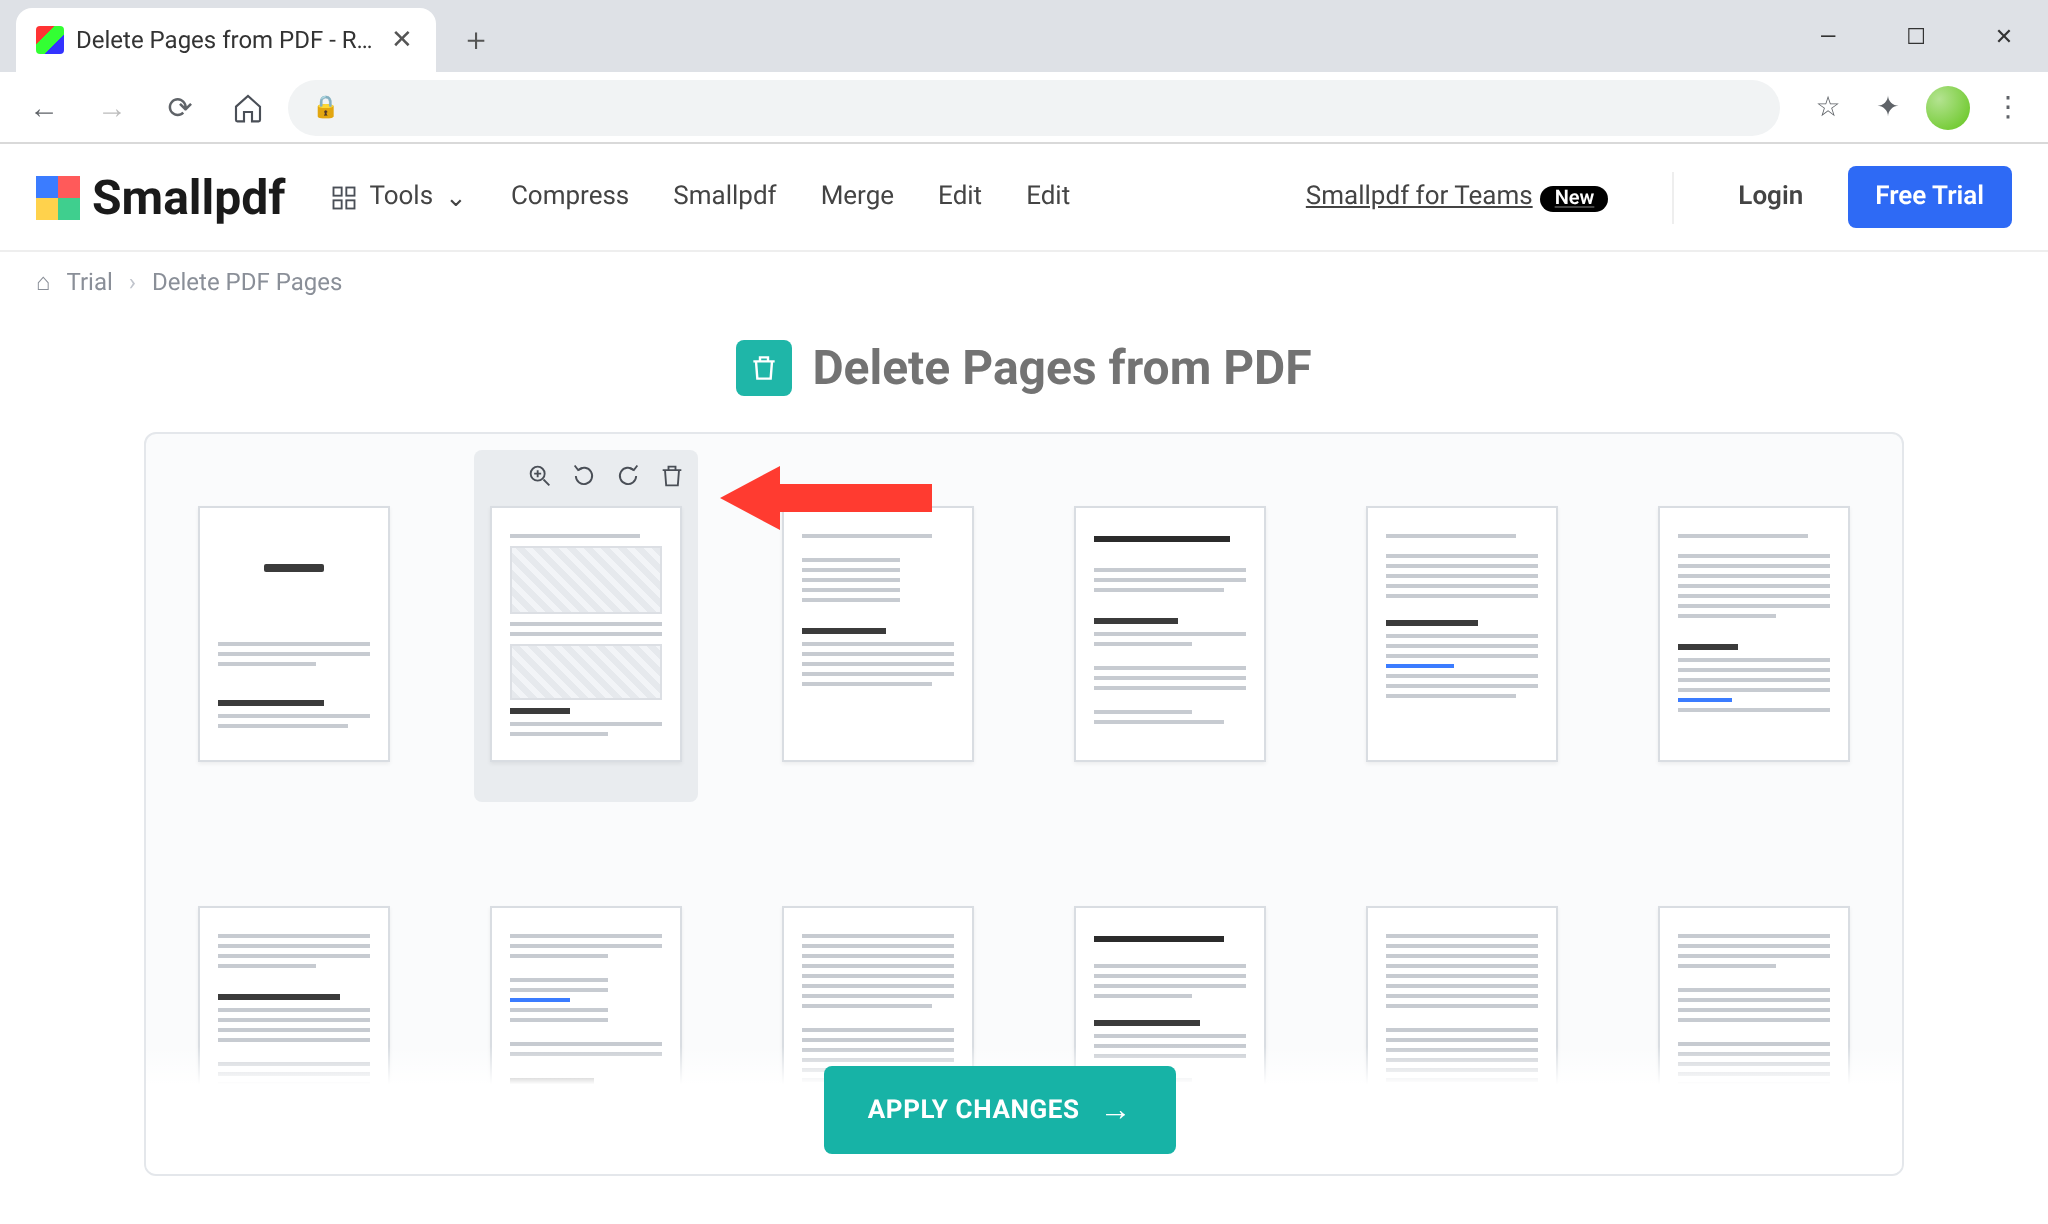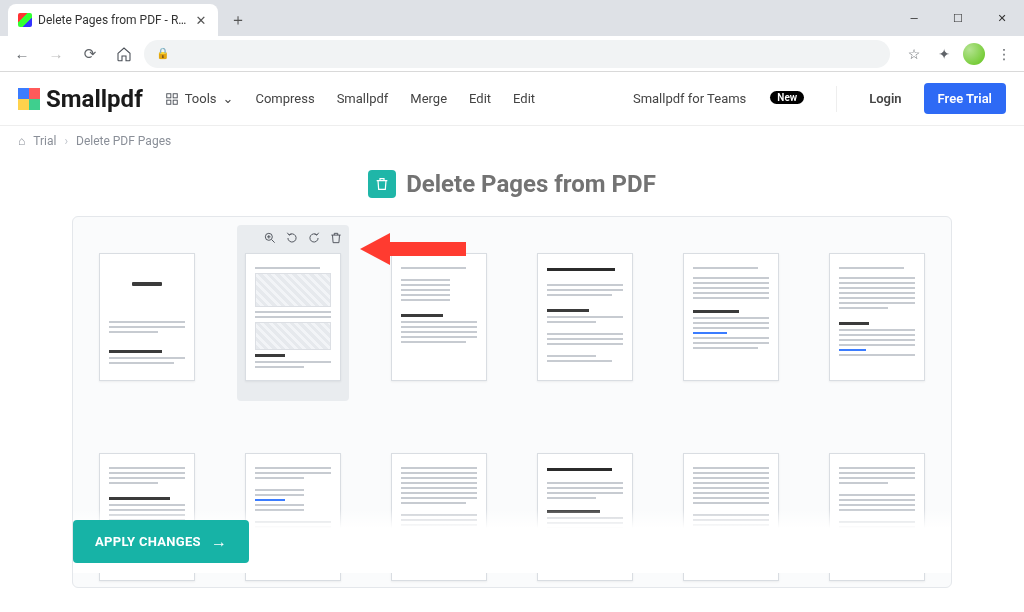--- a/index.html
+++ b/index.html
@@ -28,21 +28,21 @@
   .site-header { height:54px; border-bottom:1px solid #eee; display:flex; align-items:center; padding:0 18px; gap:22px; font-size:13px; }
   .logo { display:flex; align-items:center; gap:6px; font-weight:700; font-size:24px; color:#1a1a1a; }
   .logo-mark { width:22px; height:22px; display:grid; grid-template-columns:1fr 1fr; }
   .logo-mark span:nth-child(1){background:#3b7cff;}
   .logo-mark span:nth-child(2){background:#ff5a5a;}
   .logo-mark span:nth-child(3){background:#ffd24c;}
   .logo-mark span:nth-child(4){background:#3fcf8e;}
   .tools-btn { display:flex; align-items:center; gap:6px; color:#444; }
   .nav-link { color:#444; }
   .spacer { flex:1; }
-  .teams { display:flex; align-items:flex-start; gap:24px; color:#444; }
+  .teams { display:flex; align-items:flex-end; gap:4px; color:#444;text-decoration:underline; }
   .badge-new { background:#000; color:#fff; border-radius:10px; padding:1px 7px; font-size:10px; font-weight:600; }
   .divider-v { width:1px; height:26px; background:#eee; margin:0 10px; }
   .login { color:#444; font-weight:600; }
   .free-trial { background:#2e6af5; color:#fff; padding:8px 14px; border-radius:4px; font-weight:600; }
 
   
   .crumbs { height:30px; display:flex; align-items:center; padding:0 18px; gap:8px; font-size:12px; color:#8a8f98; }
   .crumbs .home-ic { font-size:12px; }
   .crumbs .sep { color:#c0c4cc; }
 
@@ -64,21 +64,21 @@
   .thumb .line { height:2px; background:#c7cbd1; margin:3px 0; }
   .thumb .line.short { width:65%; }
   .thumb .line.med { width:85%; }
   .thumb .img-block { height:34px; background:repeating-linear-gradient(45deg,#e6e9ed,#e6e9ed 3px,#f2f4f7 3px,#f2f4f7 6px); margin:4px 0; border:1px solid #dcdfe4; }
   .thumb .blue { background:#3b7cff; }
   .toolbar { position:absolute; top:6px; right:6px; display:flex; gap:8px; }
   .tb-ic { width:14px; height:14px; display:flex; align-items:center; justify-content:center; color:#4a4f57; font-size:13px; }
   .tb-ic svg { width:14px; height:14px; }
 
   
-  .apply-area { position:absolute; right:0; bottom:14px; left:0; height:64px; background:linear-gradient(to bottom, rgba(255,255,255,0), #fff 30%); display:flex; align-items:center; justify-content:flex-start; padding-right:24px; }
+  .apply-area { position:absolute; right:0; bottom:0; left:0; height:64px; background:linear-gradient(to bottom, rgba(255,255,255,0), #fff 30%); display:flex; align-items:center; justify-content:center; padding-right:24px; }
   .apply-btn { background:#17b3a6; color:#fff; border-radius:4px; padding:12px 22px; font-weight:700; font-size:13px; letter-spacing:0.3px; display:flex; align-items:center; gap:10px; }
   .apply-btn .arrow { font-size:16px; }
 
   
   .red-arrow { position:absolute; left:360px; top:229px; width:106px; height:40px; pointer-events:none; }
 
   
   .stroke-ic { stroke:#4a4f57; stroke-width:1.6; fill:none; }
 </style>
 </head>

